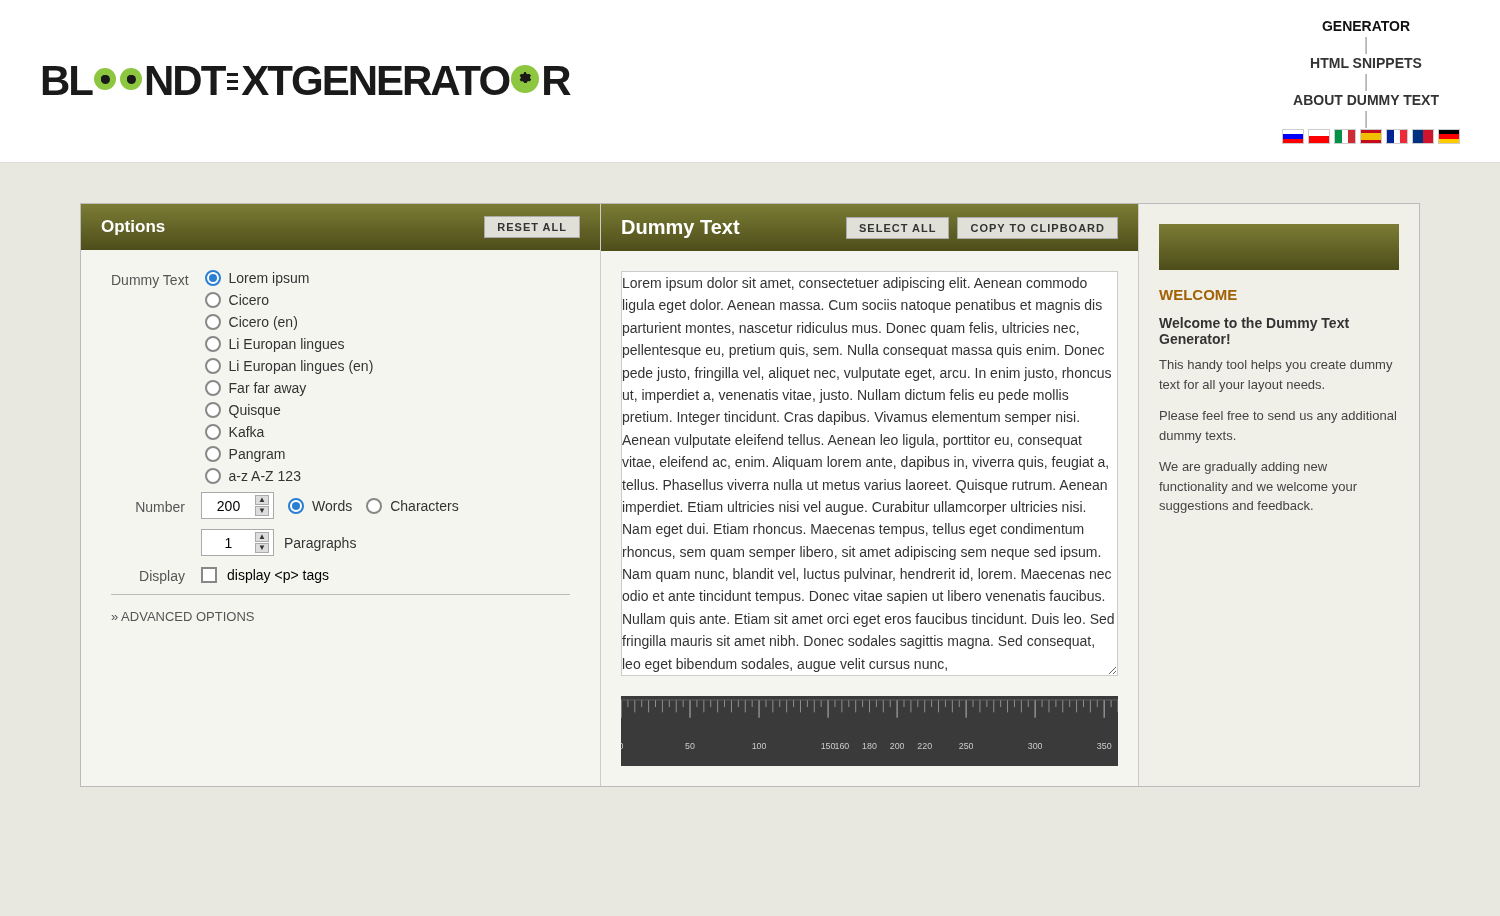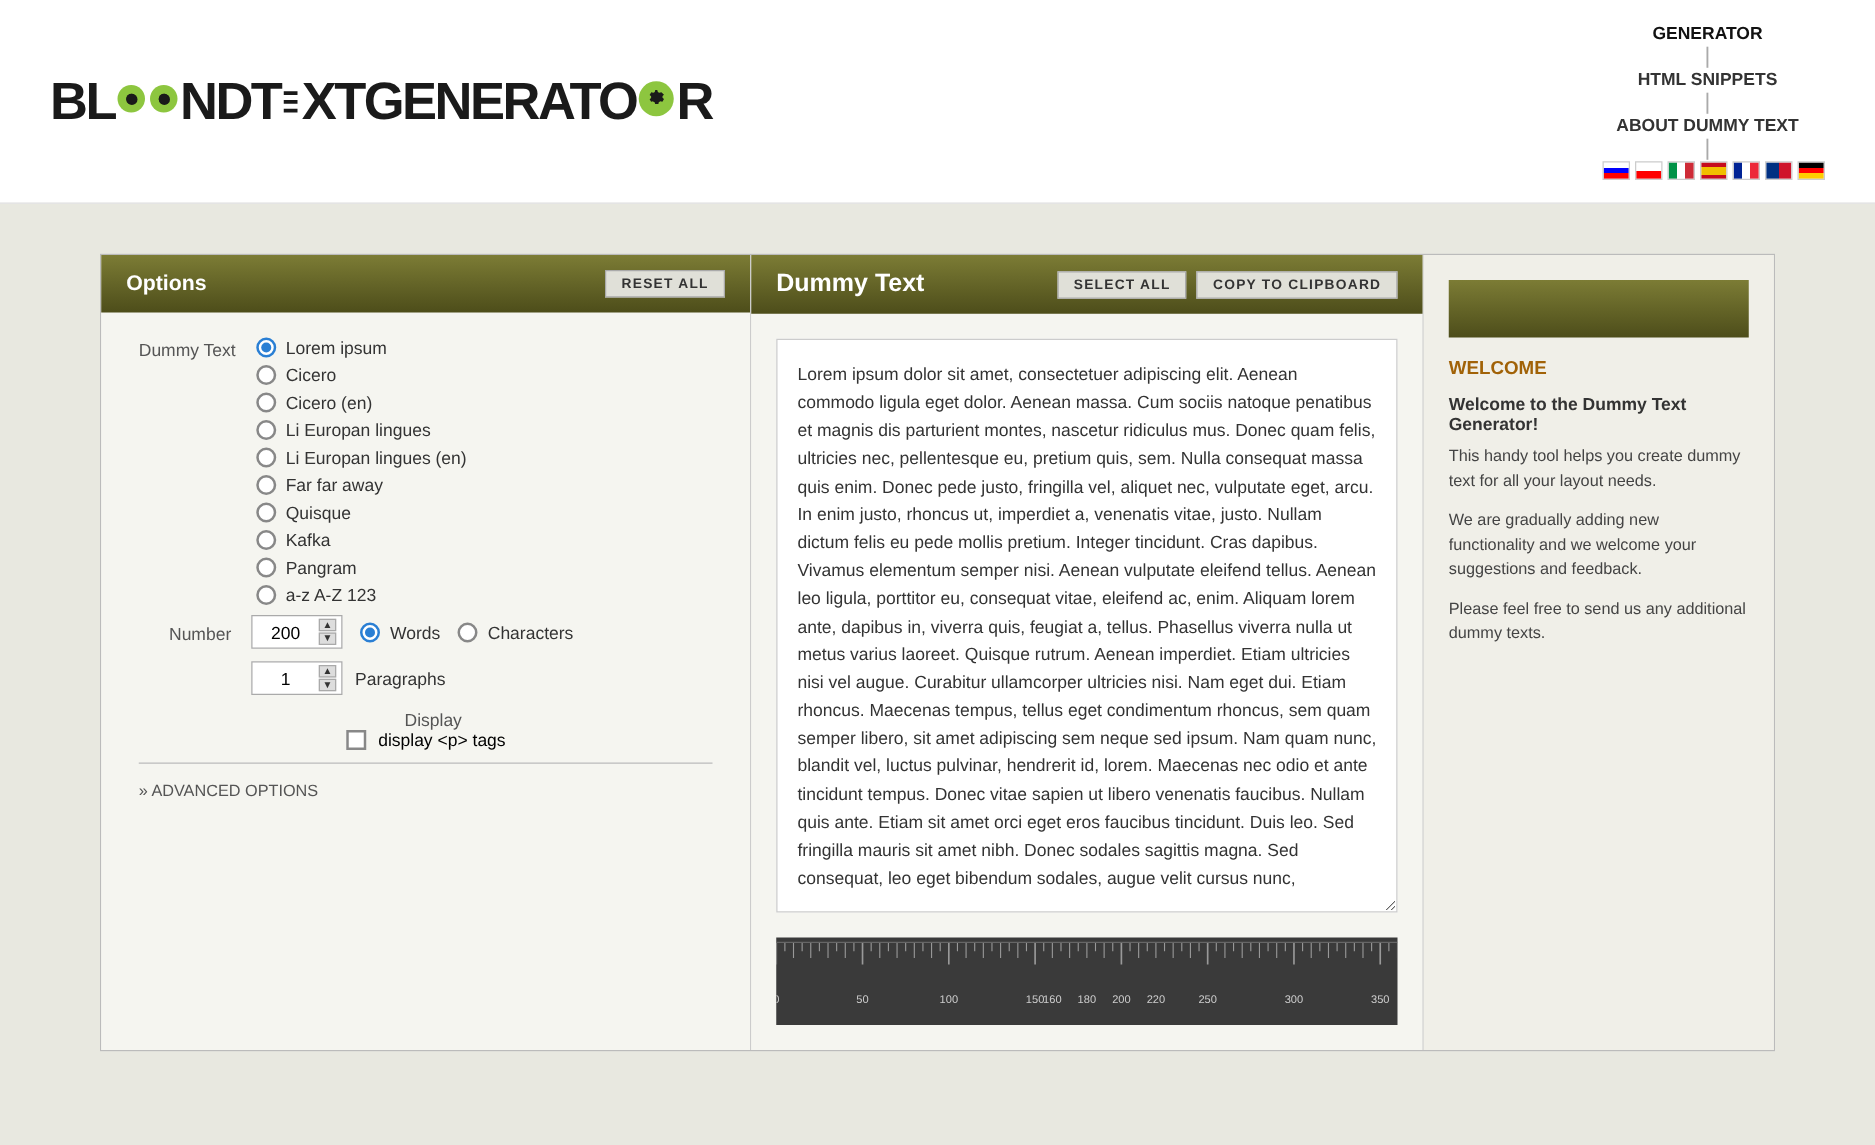--- a/index.html
+++ b/index.html
@@ -239,21 +239,20 @@
 
     .dummy-text-body {
       padding: 20px;
     }
     .dummy-text-content {
       font-size: 14px;
       line-height: 1.6;
       color: #333;
       background: #fff;
       border: 1px solid #ccc;
-      padding: 16px;
       min-height: 380px;
       resize: both;
       overflow: auto;
     }
 
     
     .ruler-container {
       background: #3a3a3a;
       height: 70px;
       margin: 0 20px 20px 20px;
@@ -494,21 +493,21 @@
               <input class="number-input" type="text" value="1" style="">
               <div class="spinner-btns">
                 <div class="spinner-btn">▲</div>
                 <div class="spinner-btn">▼</div>
               </div>
             </div>
             <span style="font-size:14px;color:#333;">Paragraphs</span>
           </div>
         </div>
 
-        <div class="option-row" style="align-items:center; margin-top:10px;flex-direction:column;">
+        <div class="option-row" style="align-items:center; margin-top:10px;">
           <span class="option-label">Display</span>
           <div style="display:flex; align-items:center; gap:10px;">
             <div class="checkbox-wrap"></div>
             <span style="font-size:14px;color:#000000;">display &lt;p&gt; tags</span>
           </div>
         </div>
 
         <hr class="divider">
         <div class="advanced-options">» ADVANCED OPTIONS</div>
       </div>
@@ -622,19 +621,19 @@
           </svg>
       </div>
     </div>
 
     <div class="welcome-panel">
       <div class="welcome-header-bar"></div>
       <div style="padding:16px 0 0 0;">
         <div class="welcome-title">WELCOME</div>
         <div class="welcome-subtitle">Welcome to the Dummy Text Generator!</div>
         <div class="welcome-text">This handy tool helps you create dummy text for all your layout needs.</div>
+        <div class="welcome-text">Please feel free to send us any additional dummy texts.</div>
         <div class="welcome-text">We are gradually adding new functionality and we welcome your suggestions and feedback.</div>
-        <div class="welcome-text">Please feel free to send us any additional dummy texts.</div>
       </div>
     </div>
 
   </div>
 </div>
 
 </body></html>

